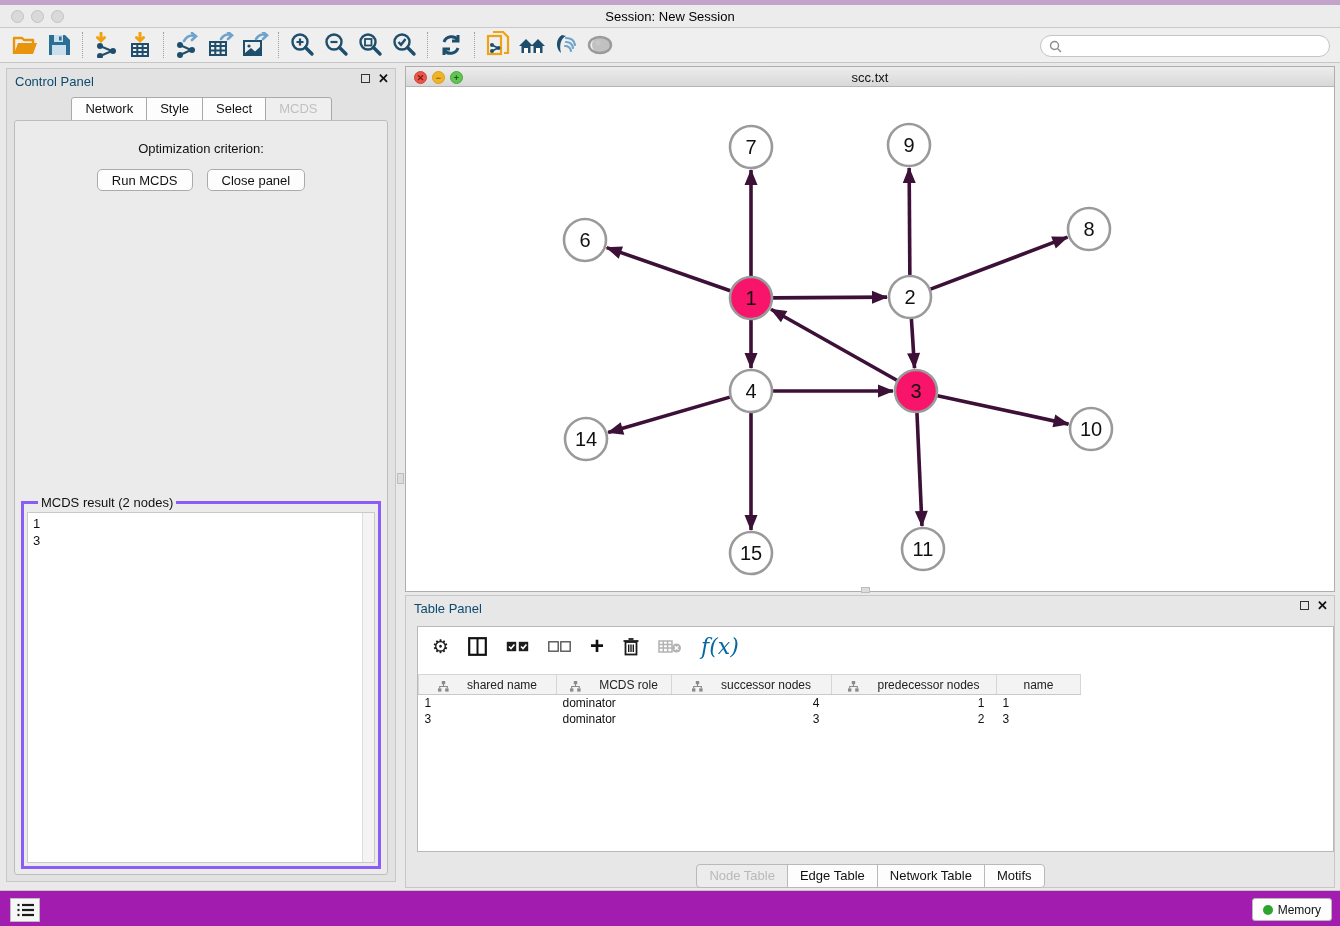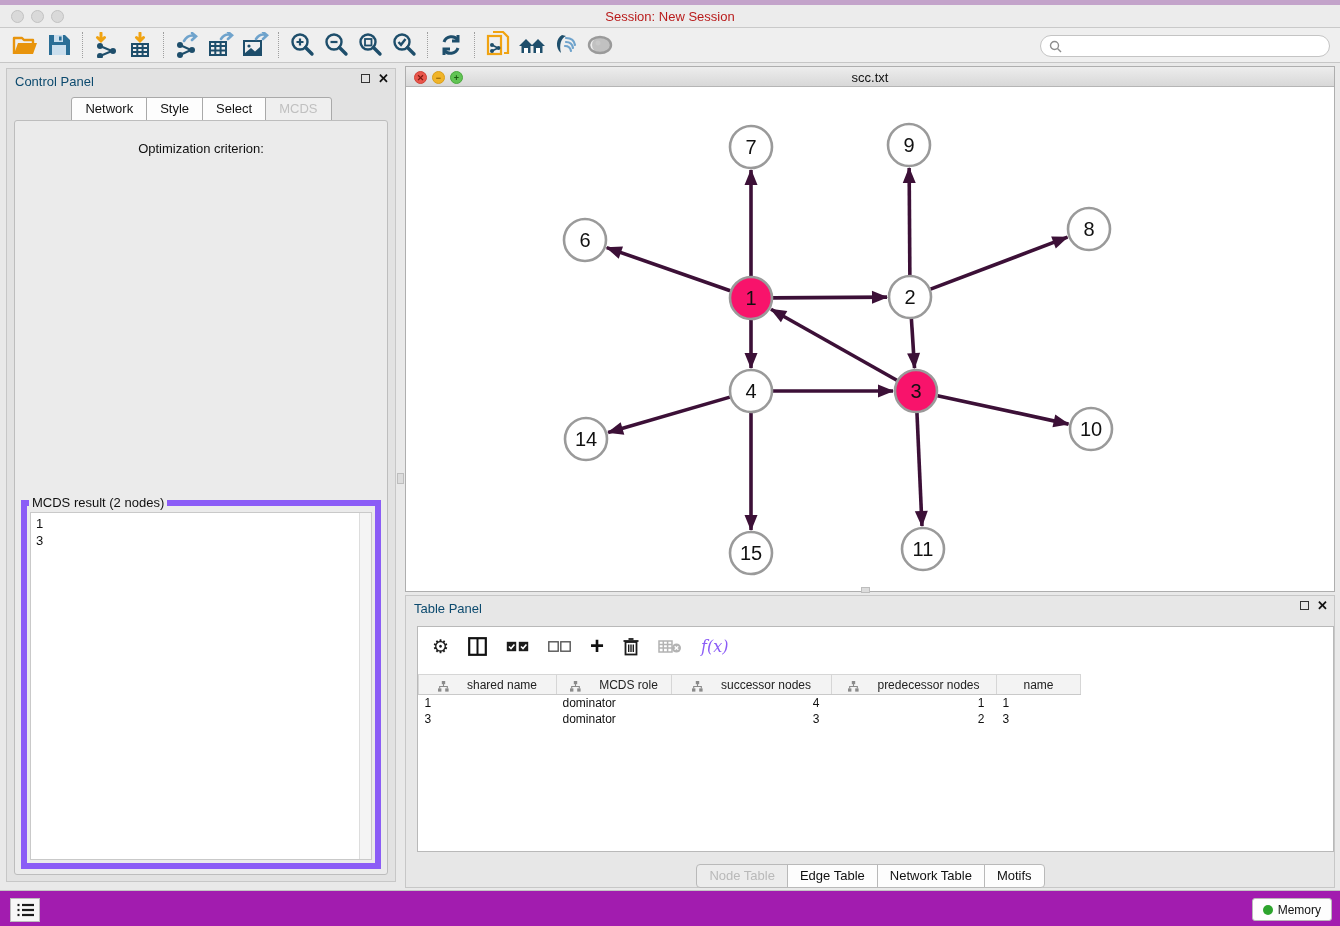--- a/index.html
+++ b/index.html
@@ -3,21 +3,21 @@
 <meta charset="utf-8">
 <style>
   * { margin:0; padding:0; box-sizing:border-box; }
   html,body { width:1340px; height:926px; overflow:hidden; font-family:"Liberation Sans", sans-serif; }
   .screen { position:relative; width:1340px; height:926px; background:#e9e9e9; }
 
   
   .desktop-strip { position:absolute; left:0; top:0; width:1340px; height:5px; background:#c3a3ca; }
   .titlebar { position:absolute; left:0; top:5px; width:1340px; height:23px; background:#ececec; border-bottom:1px solid #c9c9c9; }
   .tl-dot { position:absolute; top:5px; width:13px; height:13px; border-radius:50%; background:#d9d9d9; border:1px solid #c2c2c2; }
-  .win-title { position:absolute; left:0; right:0; top:4px; text-align:center; font-size:13px; color:#b91c1c; }
+  .win-title { position:absolute; left:0; right:0; top:4px; text-align:center; font-size:13px; color:#000000; }
 
   
   .main-toolbar { position:absolute; left:0; top:28px; width:1340px; height:35px; background:#efefef; border-bottom:1px solid #c6c6c6; display:flex; align-items:center; padding-left:8px; }
   .tb-btn { width:34px; height:30px; display:flex; align-items:center; justify-content:center; background:transparent; border:none; cursor:pointer; }
   .tb-sep { width:1px; height:26px; margin:0 6px; border-left:1px dotted #9f9f9f; }
   .searchbox { position:absolute; right:10px; top:7px; width:290px; height:22px; background:#fff; border:1px solid #c4c4c4; border-radius:12px; display:flex; align-items:center; padding:0 8px; }
   .searchbox input { border:none; outline:none; flex:1; font-size:12px; background:transparent; margin-left:4px; }
 
   
   .control-panel { position:absolute; left:6px; top:68px; width:390px; height:814px; background:#e2e2e2; border:1px solid #c7c7c7; }
@@ -29,21 +29,21 @@
   .cp-tabs { display:flex; justify-content:center; margin-top:4px; }
   .cp-tab { background:#fdfdfd; border:1px solid #a9a9a9; padding:3px 13px 4px; font-size:13px; color:#111; margin-right:-1px; }
   .cp-tab.first { border-radius:3px 0 0 0; }
   .cp-tab.selected { background:#efefef; color:#c0c0c0; border-radius:0 3px 0 0; }
   .cp-content { position:absolute; left:7px; right:7px; top:51px; bottom:6px; background:#ebebeb; border:1px solid #bdbdbd; border-radius:3px; }
   .opt-label { text-align:center; margin-top:20px; font-size:13px; color:#111; }
   .opt-select { position:relative; margin:10px auto 0; width:312px; height:23px; background:#fff; border:1px solid #b8b8b8; border-radius:5px; font-size:13px; color:#111; display:flex; align-items:center; padding:0 22px 0 10px; cursor:pointer; }
   .opt-chevrons { position:absolute; right:7px; top:4px; }
   .cp-buttons { display:flex; justify-content:center; gap:14px; margin-top:13px; }
   .cp-btn { background:#fdfdfd; border:1px solid #ababab; border-radius:5px; font-size:13px; color:#111; padding:3px 14px; height:22px; cursor:pointer; font-family:"Liberation Sans", sans-serif; }
-  .result-box { position:absolute; left:6px; right:6px; top:374px; bottom:5px; border:6px solid #8b5cf6; margin:0; }
+  .result-box { position:absolute; left:6px; right:6px; top:374px; bottom:5px; border:3px solid #8b5cf6; margin:0;padding-left:12px; }
   .result-box legend { font-size:13px; color:#111; padding:0 3px; margin-left:2px; }
   .result-inner { position:absolute; left:3px; right:3px; top:2px; bottom:3px; background:#fff; border:1px solid #c9c9c9; }
   .result-text { position:absolute; left:5px; top:2px; font-size:13px; line-height:17px; color:#111; white-space:pre; }
   .result-scroll { position:absolute; right:0; top:0; bottom:0; width:12px; background:#f4f4f4; border-left:1px solid #ddd; }
 
   
   .v-split-handle { position:absolute; left:397px; top:473px; width:7px; height:11px; background:#dcdcdc; border:1px solid #bdbdbd; }
   .h-split-handle { position:absolute; left:861px; top:587px; width:9px; height:6px; background:#dcdcdc; border:1px solid #bdbdbd; }
 
   
@@ -56,21 +56,21 @@
   .net-title { position:absolute; left:0; right:0; top:3px; text-align:center; font-size:13px; color:#111; }
   .net-canvas { position:relative; width:928px; height:504px; background:#fff; }
 
   
   .table-panel { position:absolute; left:405px; top:595px; width:930px; height:293px; background:#e7e7e7; border:1px solid #c7c7c7; }
   .tp-inner { position:absolute; left:11px; top:30px; width:917px; height:226px; background:#fff; border:1px solid #b9b9b9; }
   .tp-toolbar { display:flex; align-items:center; gap:19px; height:38px; padding-left:14px; }
   .tp-ic { display:flex; align-items:center; justify-content:center; background:none; border:none; cursor:pointer; padding:0; }
   .gear-glyph { font-size:19px; color:#1c1c1c; }
   .plus-glyph { font-size:24px; font-weight:bold; color:#111; line-height:20px; }
-  .fx-glyph { font-family:"DejaVu Serif", serif; font-style:italic; font-size:16px; color:#8b5cf6; }
+  .fx-glyph { font-family:"DejaVu Serif", serif; font-style:italic; font-size:22px; color:#0369a1; }
   .tbl { border-collapse:collapse; table-layout:fixed; margin-top:9px; }
   .tbl th { background:#f3f3f3; border:1px solid #d6d6d6; border-bottom:1px solid #c9c9c9; font-size:12px; font-weight:normal; color:#222; height:20px; padding:0 4px; }
   .th-flex { display:flex; align-items:flex-end; justify-content:center; gap:18px; }
   .tbl td { font-size:12px; color:#111; height:16px; padding:0 12px 0 6px; border:none; }
   .td-right { text-align:right; }
   .tp-tabs { position:absolute; left:0; right:0; top:268px; display:flex; justify-content:center; }
   .tp-tab { background:#fdfdfd; border:1px solid #b9b9b9; padding:3px 12px 4px; font-size:13px; color:#111; margin-right:-1px; cursor:pointer; }
   .tp-tab:first-child { border-radius:4px 0 0 4px; }
   .tp-tab:last-child { border-radius:0 4px 4px 0; }
   .tp-tab.selected { background:#ececec; color:#b9b9b9; }
@@ -259,20 +259,24 @@
       </span>
     </div>
     <div class="cp-tabs" id="cp-tabs">
         <span class="cp-tab first">Network</span>
         <span class="cp-tab">Style</span>
         <span class="cp-tab">Select</span>
         <span class="cp-tab selected">MCDS</span>
       </div>
     <div class="cp-content">
       <div class="opt-label">Optimization criterion:</div>
+      <div class="cp-buttons">
+        <button class="cp-btn">Run MCDS</button>
+        <button class="cp-btn">Close panel</button>
+      </div>
       <fieldset class="result-box">
         <legend>MCDS result (2 nodes)</legend>
         <div class="result-inner">
           <div class="result-text" id="result-text">1
 3</div>
           <div class="result-scroll"></div>
         </div>
       </fieldset>
     </div>
   </section>

